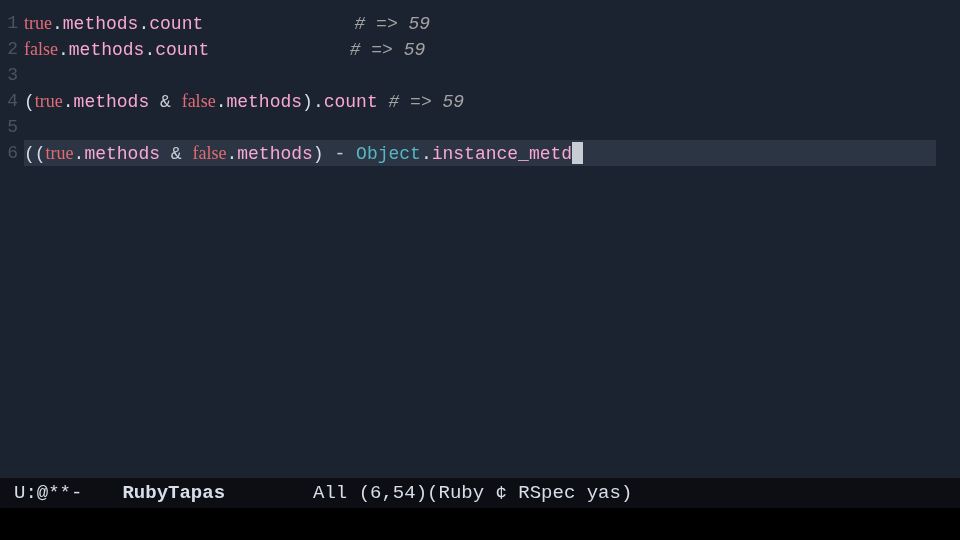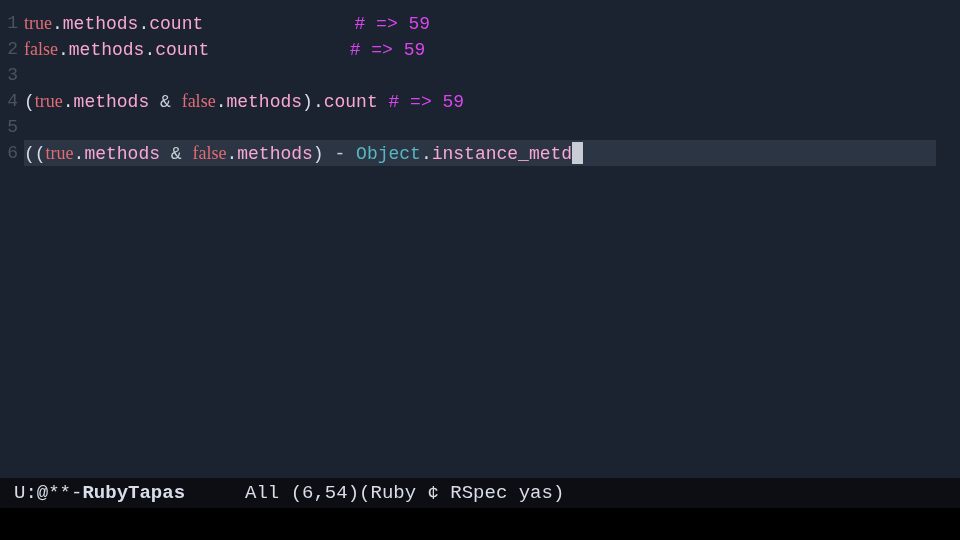--- a/index.html
+++ b/index.html
@@ -39,21 +39,21 @@
       position: relative;
     }
     .line.current {
       background: #2c3544;
       margin-right: 24px;
     }
     .pink { color: #e06c75; font-family: Liberation Serif, serif; }
     .method { color: #f9a8d4; }
     .punct { color: #d8dee9; }
     .op { color: #c8ccd4; }
-    .comment { color: #d946ef; }
+    .comment { color: #a3a3a3; font-style: italic; }
     .teal { color: #56b6c2; }
     .cursor {
       display: inline-block;
       width: 11px;
       height: 22px;
       background: #c8ccd4;
       vertical-align: middle;
       margin-top: -3px;
     }
     .modeline {
@@ -64,22 +64,22 @@
       height: 30px;
       background: #0c0e13;
       color: #d8dee9;
       font-size: 19px;
       line-height: 30px;
       padding: 0 14px;
       display: flex;
       gap: 0;
     }
     .ml-left { }
-    .ml-name { font-weight: bold; }
-    .ml-pos { margin-left: 60px; }
+    .ml-name { font-weight: bold; margin-left: 40px; }
+    .ml-pos { margin-left: 88px; }
     .ml-mode { }
     .bottom-bar {
       position: absolute;
       bottom: 0;
       left: 0;
       right: 0;
       height: 32px;
       background: #000;
     }
   </style>

